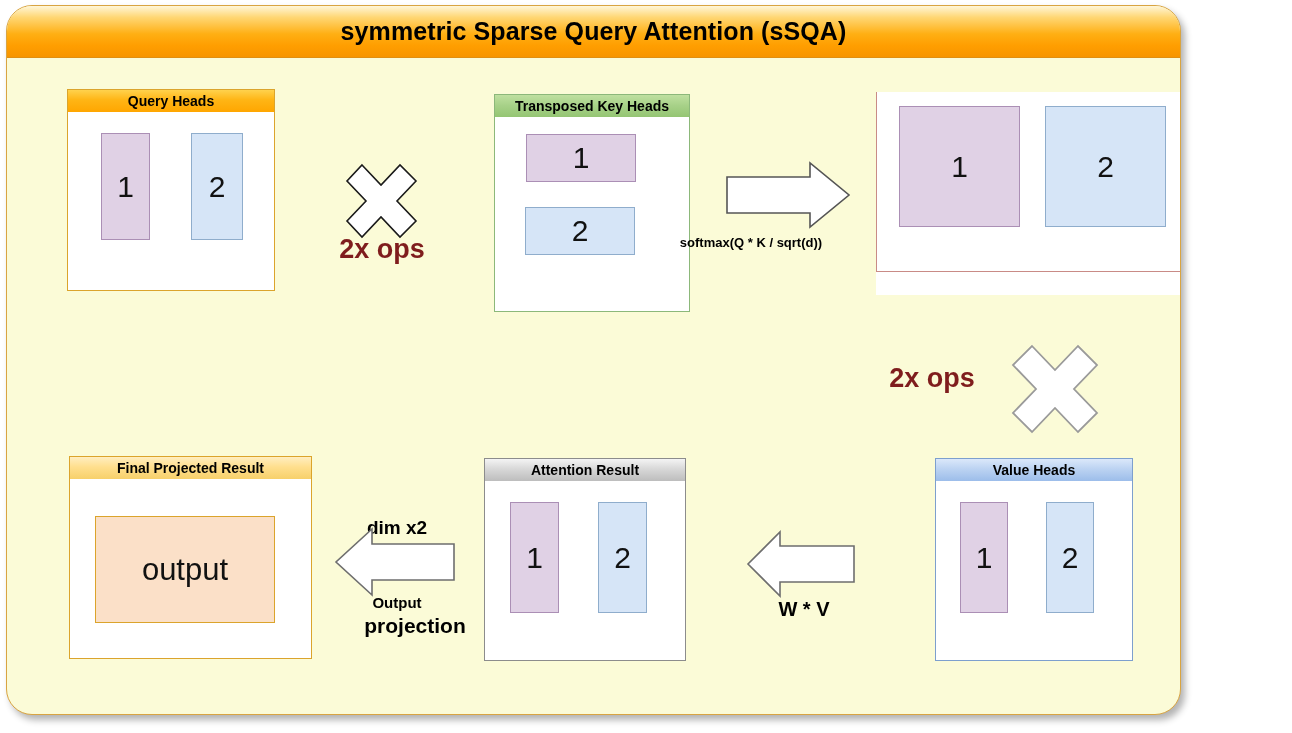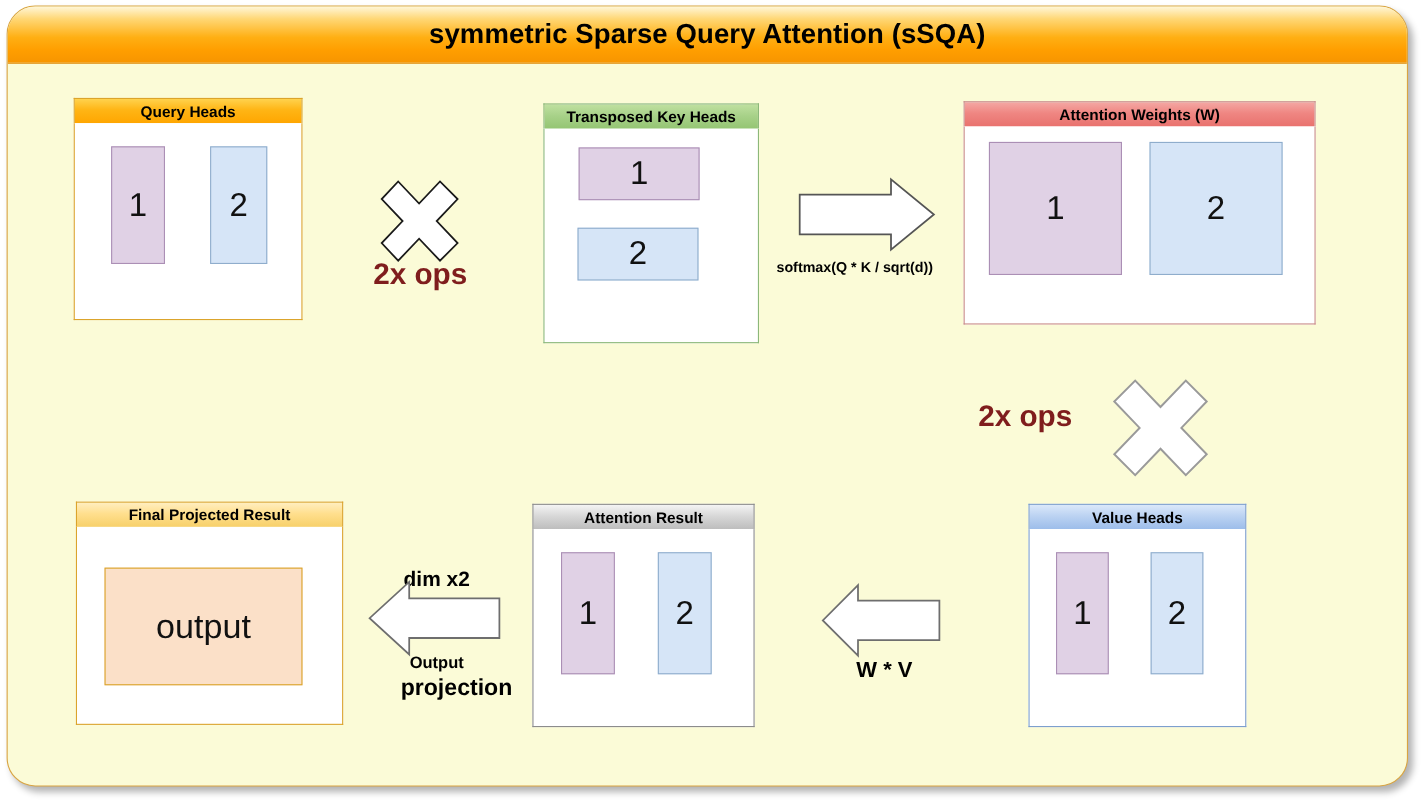--- a/index.html
+++ b/index.html
@@ -12,21 +12,21 @@
     height: 733px;
     font-family: "Liberation Sans", sans-serif;
     overflow: hidden;
   }
 
   
   #diagram-root {
     position: absolute;
     left: 6px;
     top: 5px;
-    width: 1274px;
+    width: 1175px;
     height: 710px;
     background: #fbfbd7;
     border: 1px solid #d9a441;
     border-radius: 26px;
     box-shadow: 4px 5px 7px rgba(0,0,0,0.30);
     box-sizing: border-box;
     overflow: hidden;
   }
 
   
@@ -194,24 +194,23 @@
       </div>
       <div class="cell cell-blue" style="left:30px; top:90px; width:110px; height:48px;">
         <span>2</span>
       </div>
     </div>
   </div>
 
   <svg class="svg-layer" width="140" height="70" style="left:718px; top:155px;">
     <polygon points="2,16 85,16 85,2 124,34 85,66 85,52 2,52" fill="#ffffff" stroke="#555555" stroke-width="1.6"></polygon>
   </svg>
-  <div class="annot-small" style="left:680px; top:229px; width:180px;">softmax(Q * K / sqrt(d))</div>
+  <div class="annot-small" style="left:654px; top:229px; width:180px;">softmax(Q * K / sqrt(d))</div>
 
   <div class="panel" style="left:869px; top:86px; width:320px; height:203px;">
-    <div class="panel-header hdr-red">Attention Weights (W)</div>
     <div class="panel-body bdr-red" style="height:180px;">
       <div class="cell cell-purple" style="left:22px; top:14px; width:121px; height:121px;">
         <span>1</span>
       </div>
       <div class="cell cell-blue" style="left:168px; top:14px; width:121px; height:121px;">
         <span>2</span>
       </div>
     </div>
   </div>
 

